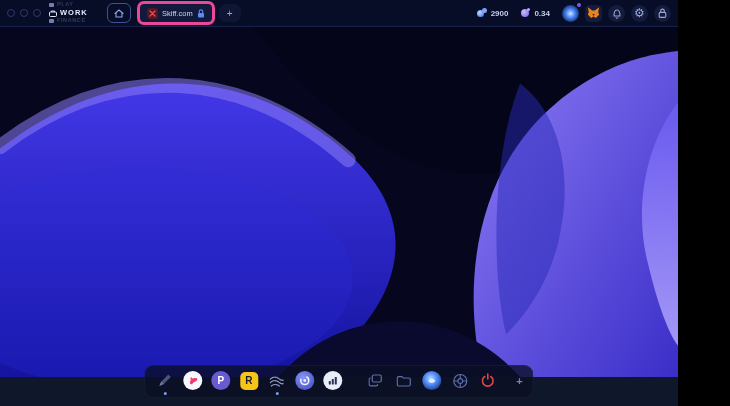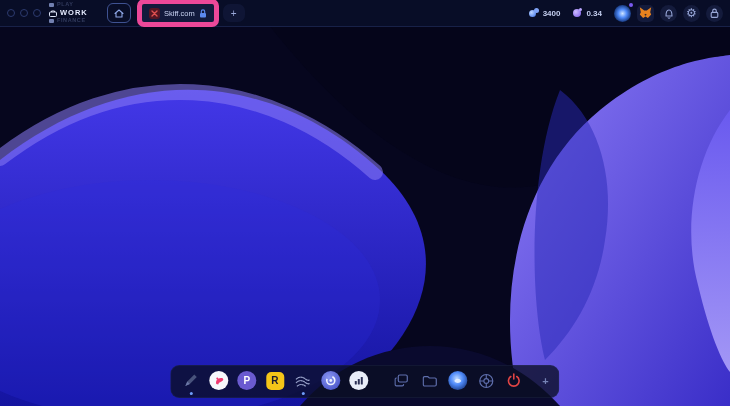--- a/index.html
+++ b/index.html
@@ -1,17 +1,17 @@
 <!DOCTYPE html>
 <html><head>
 <meta charset="utf-8">
 <style>
   html,body{margin:0;padding:0;background:#000;}
   .screen{
-    position:relative;width:730px;height:406px;overflow:hidden;
+    position:relative;width:678px;height:406px;overflow:hidden;
     font-family:"Liberation Sans",sans-serif;background:#0f172a;
     -webkit-font-smoothing:antialiased;
   }
   .wallpaper{position:absolute;inset:0;z-index:0;}
 
   
   .topbar{
     position:absolute;top:0;left:0;right:0;height:26px;z-index:5;
     background:rgba(9,14,40,.92);
     border-bottom:1px solid rgba(70,95,170,.25);
@@ -26,21 +26,21 @@
   .ws-current{color:#e6ecff;font-size:7.5px;font-weight:700;letter-spacing:1px;margin:1.5px 0;}
   .home-btn{
     width:22px;height:18px;border:1px solid #3f5292;border-radius:6px;
     display:flex;align-items:center;justify-content:center;flex:none;
   }
   .tabs{display:flex;align-items:center;gap:4px;}
   .tab{
     display:flex;align-items:center;gap:4px;height:18px;padding:0 7px;
     border-radius:7px;background:rgba(16,24,56,.85);
   }
-  .tab.active{background:#121a3c;border:5px solid #ec4899;}
+  .tab.active{background:#121a3c;border:3px solid #ec4899;}
   .tab-label{color:#c9d3f2;font-size:7.5px;font-weight:400;white-space:nowrap;}
   .favicon{width:11px;height:11px;border-radius:3px;flex:none;position:relative;}
   .fav1{background:#ef3a70;}
   .fav1 b{position:absolute;left:3.5px;top:3.5px;width:4px;height:4px;border-radius:50%;background:#ffb3c9;}
   .fav2{background:#e02020;display:flex;align-items:center;justify-content:center;}
   .fav2 b{width:5px;height:3.5px;background:#fff;border-radius:1px;display:block;}
   .fav3{background:#551523;display:flex;align-items:center;justify-content:center;}
   .flag{width:11px;height:8px;border-radius:1.5px;overflow:hidden;display:flex;flex-direction:column;flex:none;}
   .flag i{flex:1;display:block;}
   .flag .r{background:#ae1c28;} .flag .w{background:#f4f6fb;} .flag .b{background:#21468b;}
@@ -172,21 +172,21 @@
       </div>
     </div>
 
     <div class="spacer"></div>
 
     <div class="balance">
       <span class="coin coin-blue">
           <i class="c1"></i>
           <i class="c2"></i>
         </span>
-      <span class="balance-val">3400</span>
+      <span class="balance-val">2900</span>
     </div>
     <div class="balance">
       <span class="coin coin-purple">
           <i class="c1"></i>
           <i class="c2"></i>
         </span>
       <span class="balance-val">0.34</span>
     </div>
 
     <div class="tb-icons">

